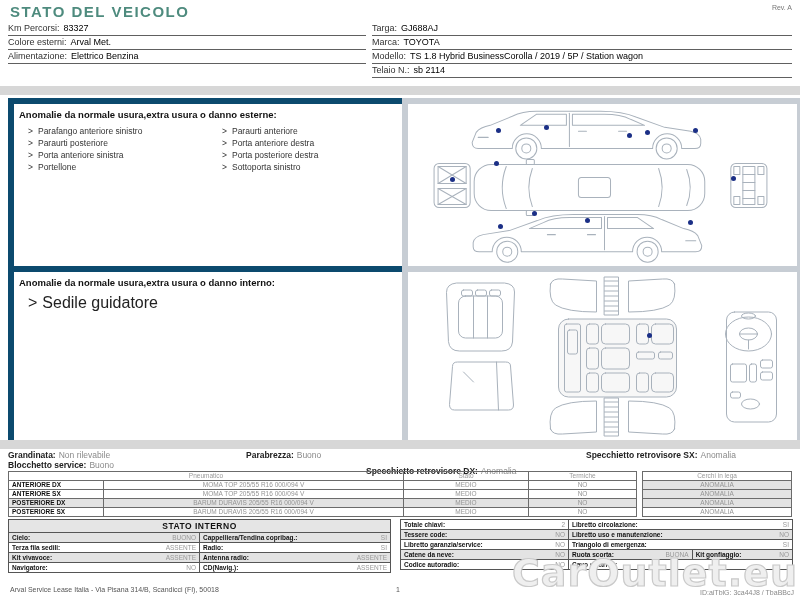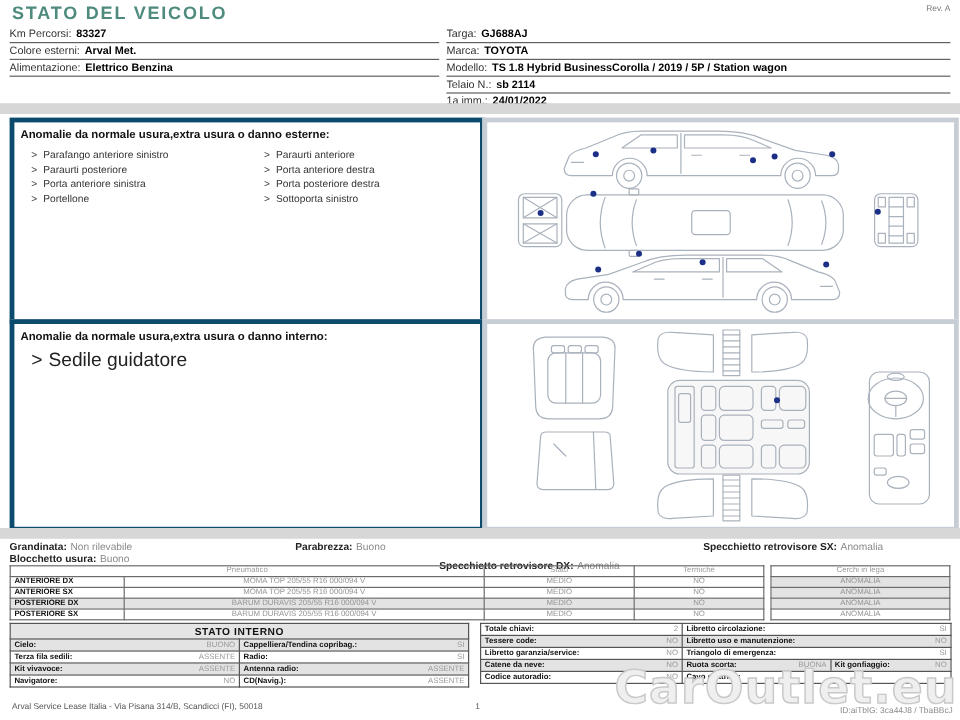--- a/index.html
+++ b/index.html
@@ -8,27 +8,27 @@
   .title{position:absolute;left:10px;top:3px;font-size:15px;font-weight:bold;
          letter-spacing:1.5px;color:#4e8b7e;}
   .rev{position:absolute;right:8px;top:4px;font-size:7px;color:#777;}
 
   
   .fields-left{position:absolute;left:8px;top:22px;width:358px;}
   .fields-right{position:absolute;left:372px;top:22px;width:420px;}
   .frow{height:13px;line-height:12px;border-bottom:1px solid #606060;font-size:9px;
         color:#333;white-space:nowrap;overflow:hidden;}
   .flabel{margin-right:4px;}
-  .fvalue{font-weight:bold;color:#000;text-align:right;}
+  .fvalue{font-weight:normal;color:#000;text-align:right;}
 
   .bar{position:absolute;left:0;width:800px;height:9px;background:#d7d7d7;}
   .bar1{top:86px}.bar2{top:440px}
 
   
-  .panel{position:absolute;background:#fff;border:4px solid #0c4a6e;}
+  .panel{position:absolute;background:#fff;border:6px solid #0c4a6e;}
   .ext-text{left:8px;top:98px;width:388px;height:164px;}
   .int-text{left:8px;top:266px;width:388px;height:169px;}
   .ext-diagram{left:402px;top:98px;width:389px;height:164px;border-color:#c7cdd4;}
   .int-diagram{left:402px;top:266px;width:389px;height:169px;border-color:#c7cdd4;}
   .panel-heading{font-size:9.5px;font-weight:bold;color:#111;padding:5px 0 4px 5px;}
   .cols{display:flex;font-size:8.5px;color:#333;}
   .cols ul,.single ul{list-style:none;margin:2px 0 0 0;padding:0 0 0 14px;width:50%;}
   .cols li,.single li{margin-bottom:2px;white-space:nowrap;}
   .arrow{margin-right:5px;}
   .diagram-svg{position:absolute;left:0;top:0;width:100%;height:100%;}
@@ -86,21 +86,20 @@
     <div class="frow"><span class="flabel">Km Percorsi:</span><span class="fvalue">83327</span></div>
     <div class="frow"><span class="flabel">Colore esterni:</span><span class="fvalue">Arval Met.</span></div>
     <div class="frow"><span class="flabel">Alimentazione:</span><span class="fvalue">Elettrico Benzina</span></div>
   </div>
 
   <div class="fields-right">
     <div class="frow"><span class="flabel">Targa:</span><span class="fvalue">GJ688AJ</span></div>
     <div class="frow"><span class="flabel">Marca:</span><span class="fvalue">TOYOTA</span></div>
     <div class="frow"><span class="flabel">Modello:</span><span class="fvalue">TS 1.8 Hybrid BusinessCorolla / 2019 / 5P / Station wagon</span></div>
     <div class="frow"><span class="flabel">Telaio N.:</span><span class="fvalue">sb 2114</span></div>
-    <div class="frow"><span class="flabel">1a imm.:</span><span class="fvalue">24/01/2022</span></div>
   </div>
 
   <div class="bar bar1"></div>
 
   <div class="panel ext-text">
     <div class="panel-heading">Anomalie da normale usura,extra usura o danno esterne:</div>
     <div class="cols">
       <ul>
         <li><span class="arrow">&gt;</span><span>Parafango anteriore sinistro</span></li>
         <li><span class="arrow">&gt;</span><span>Paraurti posteriore</span></li>
@@ -255,21 +254,21 @@
         <div class="dot" style="left: 238.5px; top: 60.5px; background: rgb(27, 47, 134);"></div>
       </div>
   </div>
 
   <div class="bar bar2"></div>
 
   <div class="cond" style="left:8px;top:450px;"><span class="clabel">Grandinata:</span><span class="cvalue">Non rilevabile</span></div>
   <div class="cond" style="left:246px;top:450px;"><span class="clabel">Parabrezza:</span><span class="cvalue">Buono</span></div>
   <div class="cond" style="left:366px;top:450px;margin-top:16px;"><span class="clabel">Specchietto retrovisore DX:</span><span class="cvalue">Anomalia</span></div>
   <div class="cond" style="left:586px;top:450px;"><span class="clabel">Specchietto retrovisore SX:</span><span class="cvalue">Anomalia</span></div>
-  <div class="cond" style="left:8px;top:460px;"><span class="clabel">Blocchetto usura:</span><span class="cvalue">Buono</span></div>
+  <div class="cond" style="left:8px;top:460px;"><span class="clabel">Blocchetto service:</span><span class="cvalue">Buono</span></div>
 
   <table class="tyre-table">
     <colgroup>
         <col style="width:95px">
         <col style="width:300px">
         <col style="width:125px">
         <col style="width:108px">
       </colgroup>
     <tbody>
         <tr>

